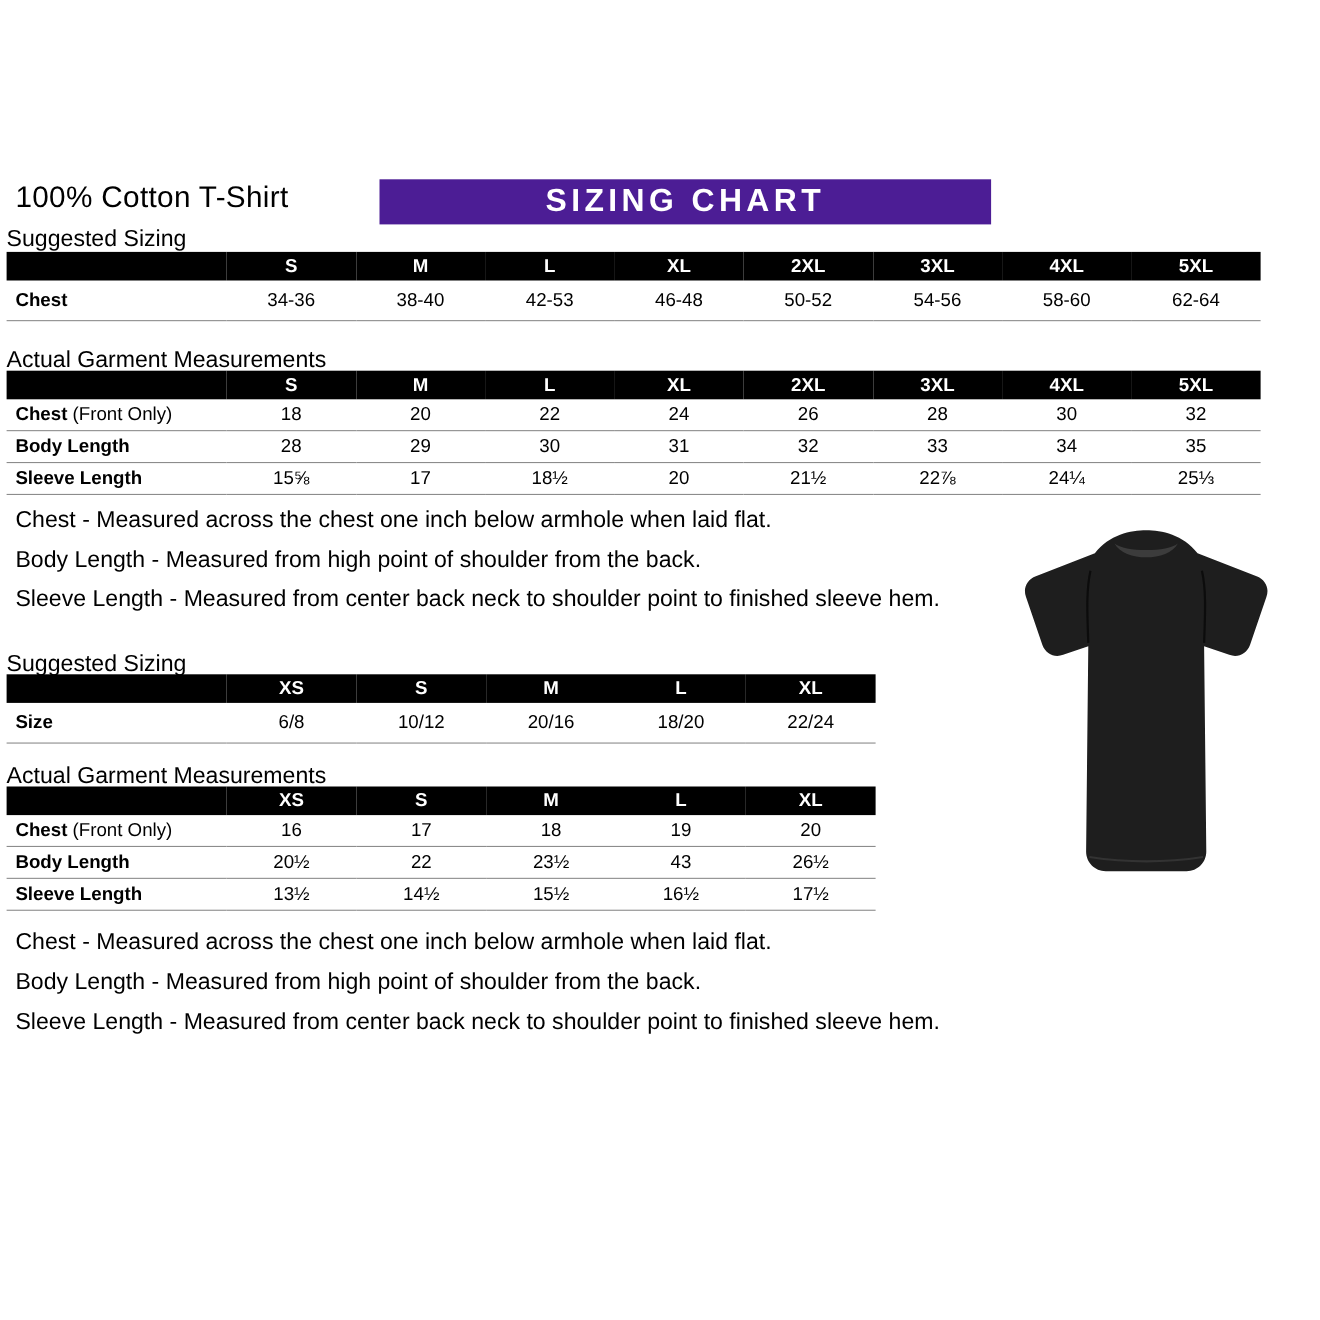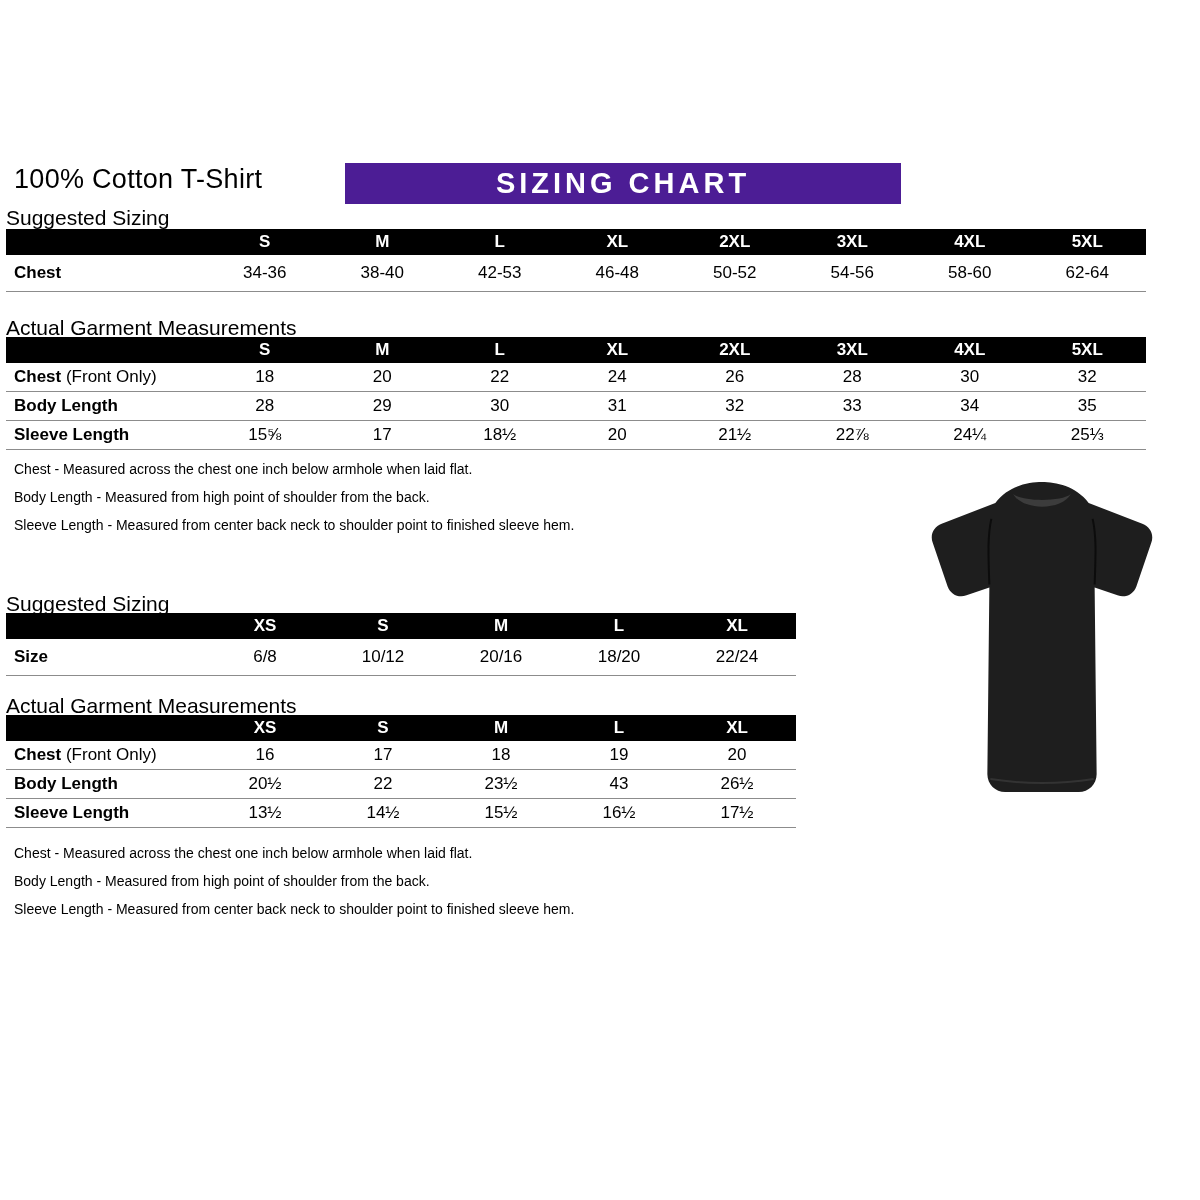--- a/index.html
+++ b/index.html
@@ -26,21 +26,21 @@
   .size-table td.rowlabel{text-align:left;padding-left:8px;font-weight:bold;margin-top:12px;}
   .size-table td.rowlabel .suffix{font-weight:400;}
   .tbl-sug td{padding:8px 0;}
   .tbl-act td{padding:4px 0;}
 
   .t-adult-sug{left:6px;top:229px;width:1140px;}
   .t-adult-act{left:6px;top:337px;width:1140px;}
   .t-youth-sug{left:6px;top:613px;width:790px;}
   .t-youth-act{left:6px;top:715px;width:790px;}
 
-  .notes{font-size:14px;}
+  .notes{font-size:21px;}
   .notes p{margin:0 0 12px 0;}
   .notes-adult{left:14px;top:461px;}
   .notes-youth{left:14px;top:845px;}
 
   .tshirt{left:893px;top:474px;width:298px;height:344px;}
 </style>
 </head>
 <body>
 
 <div class="canvas">

